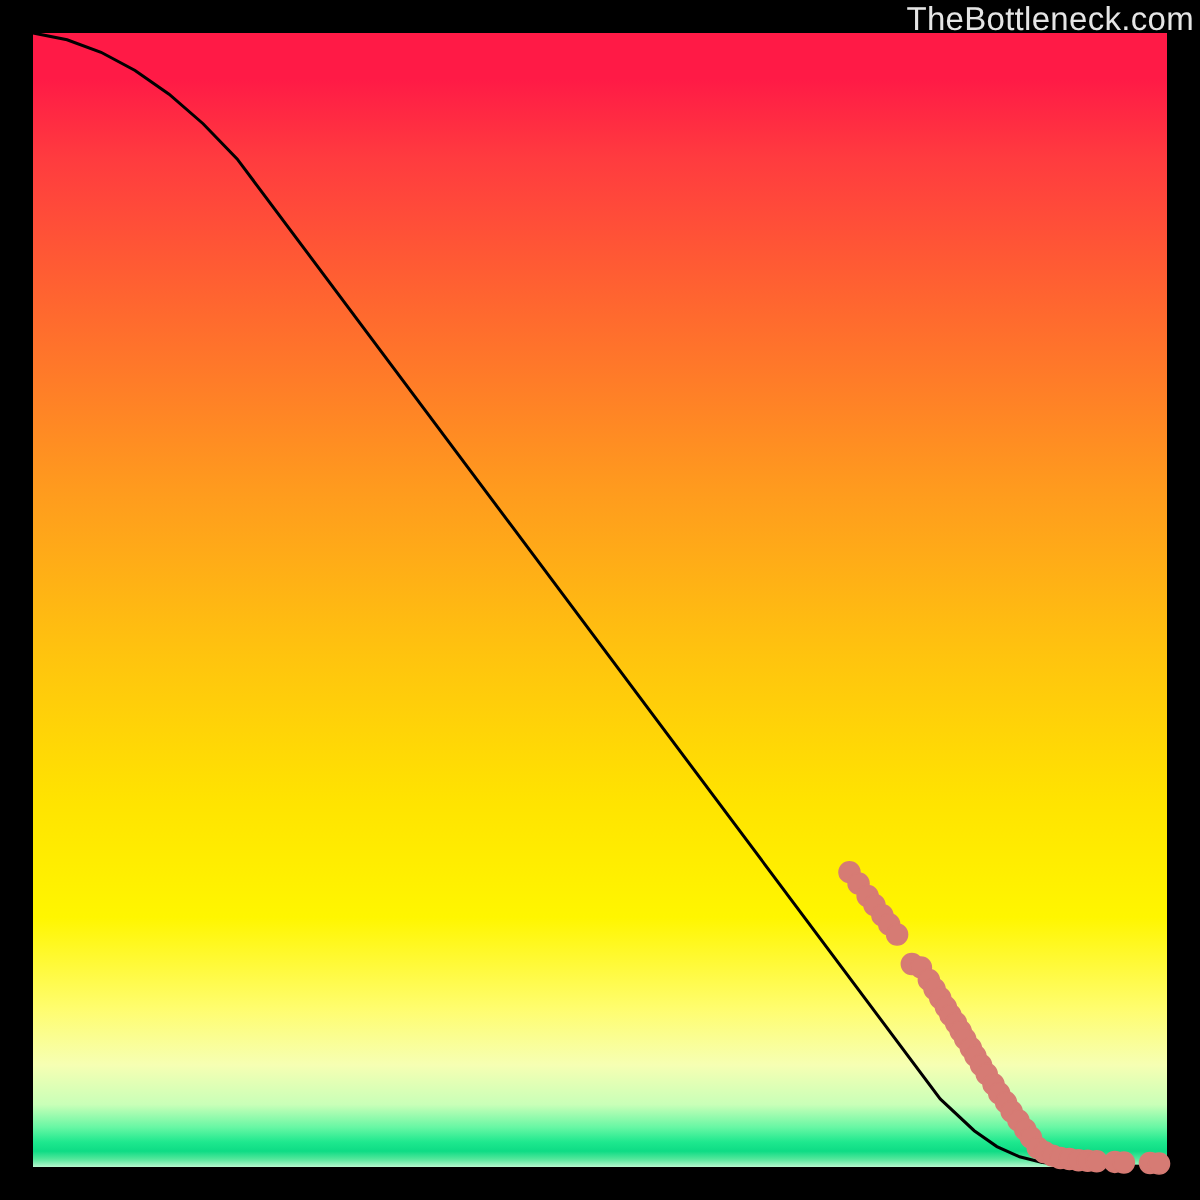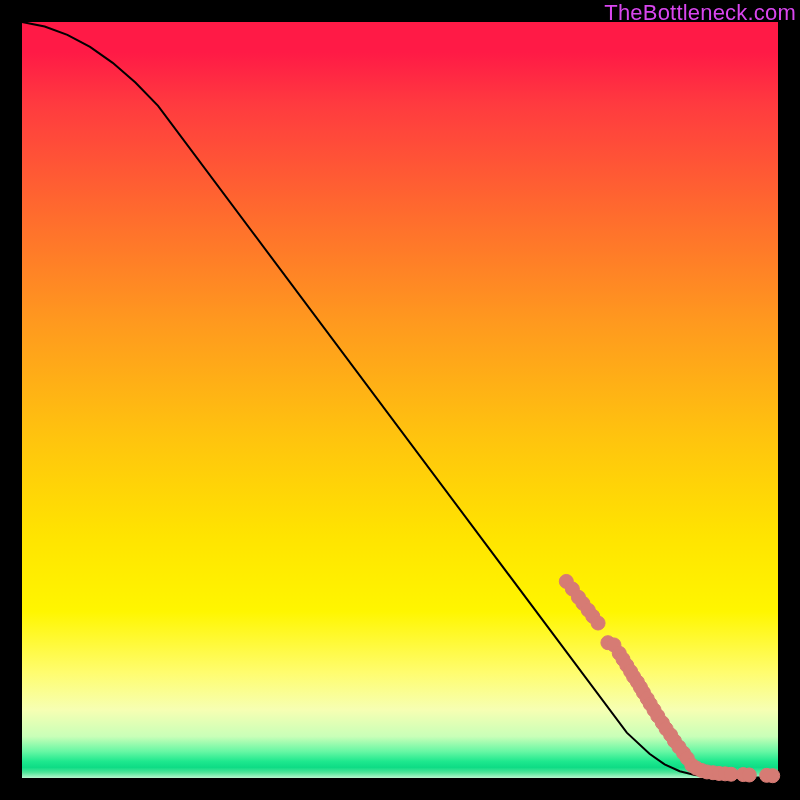--- a/index.html
+++ b/index.html
@@ -41,21 +41,21 @@
       #1ee88e 97.8%,
       #0edc85 98.6%,
       #53e79b 99.3%,
       #b6f7cf 100%
     );
   }
   .watermark {
     position: absolute;
     top: 0px;
     right: 4px;
-    color: #d946ef;
+    color: #e5e5e5;
     font-size: 22px;
     font-weight: 500;
     letter-spacing: 0.2px;
     user-select: none;
   }
   svg.plot {
     position: absolute;
     left: 0;
     top: 0;
     width: 756px;

